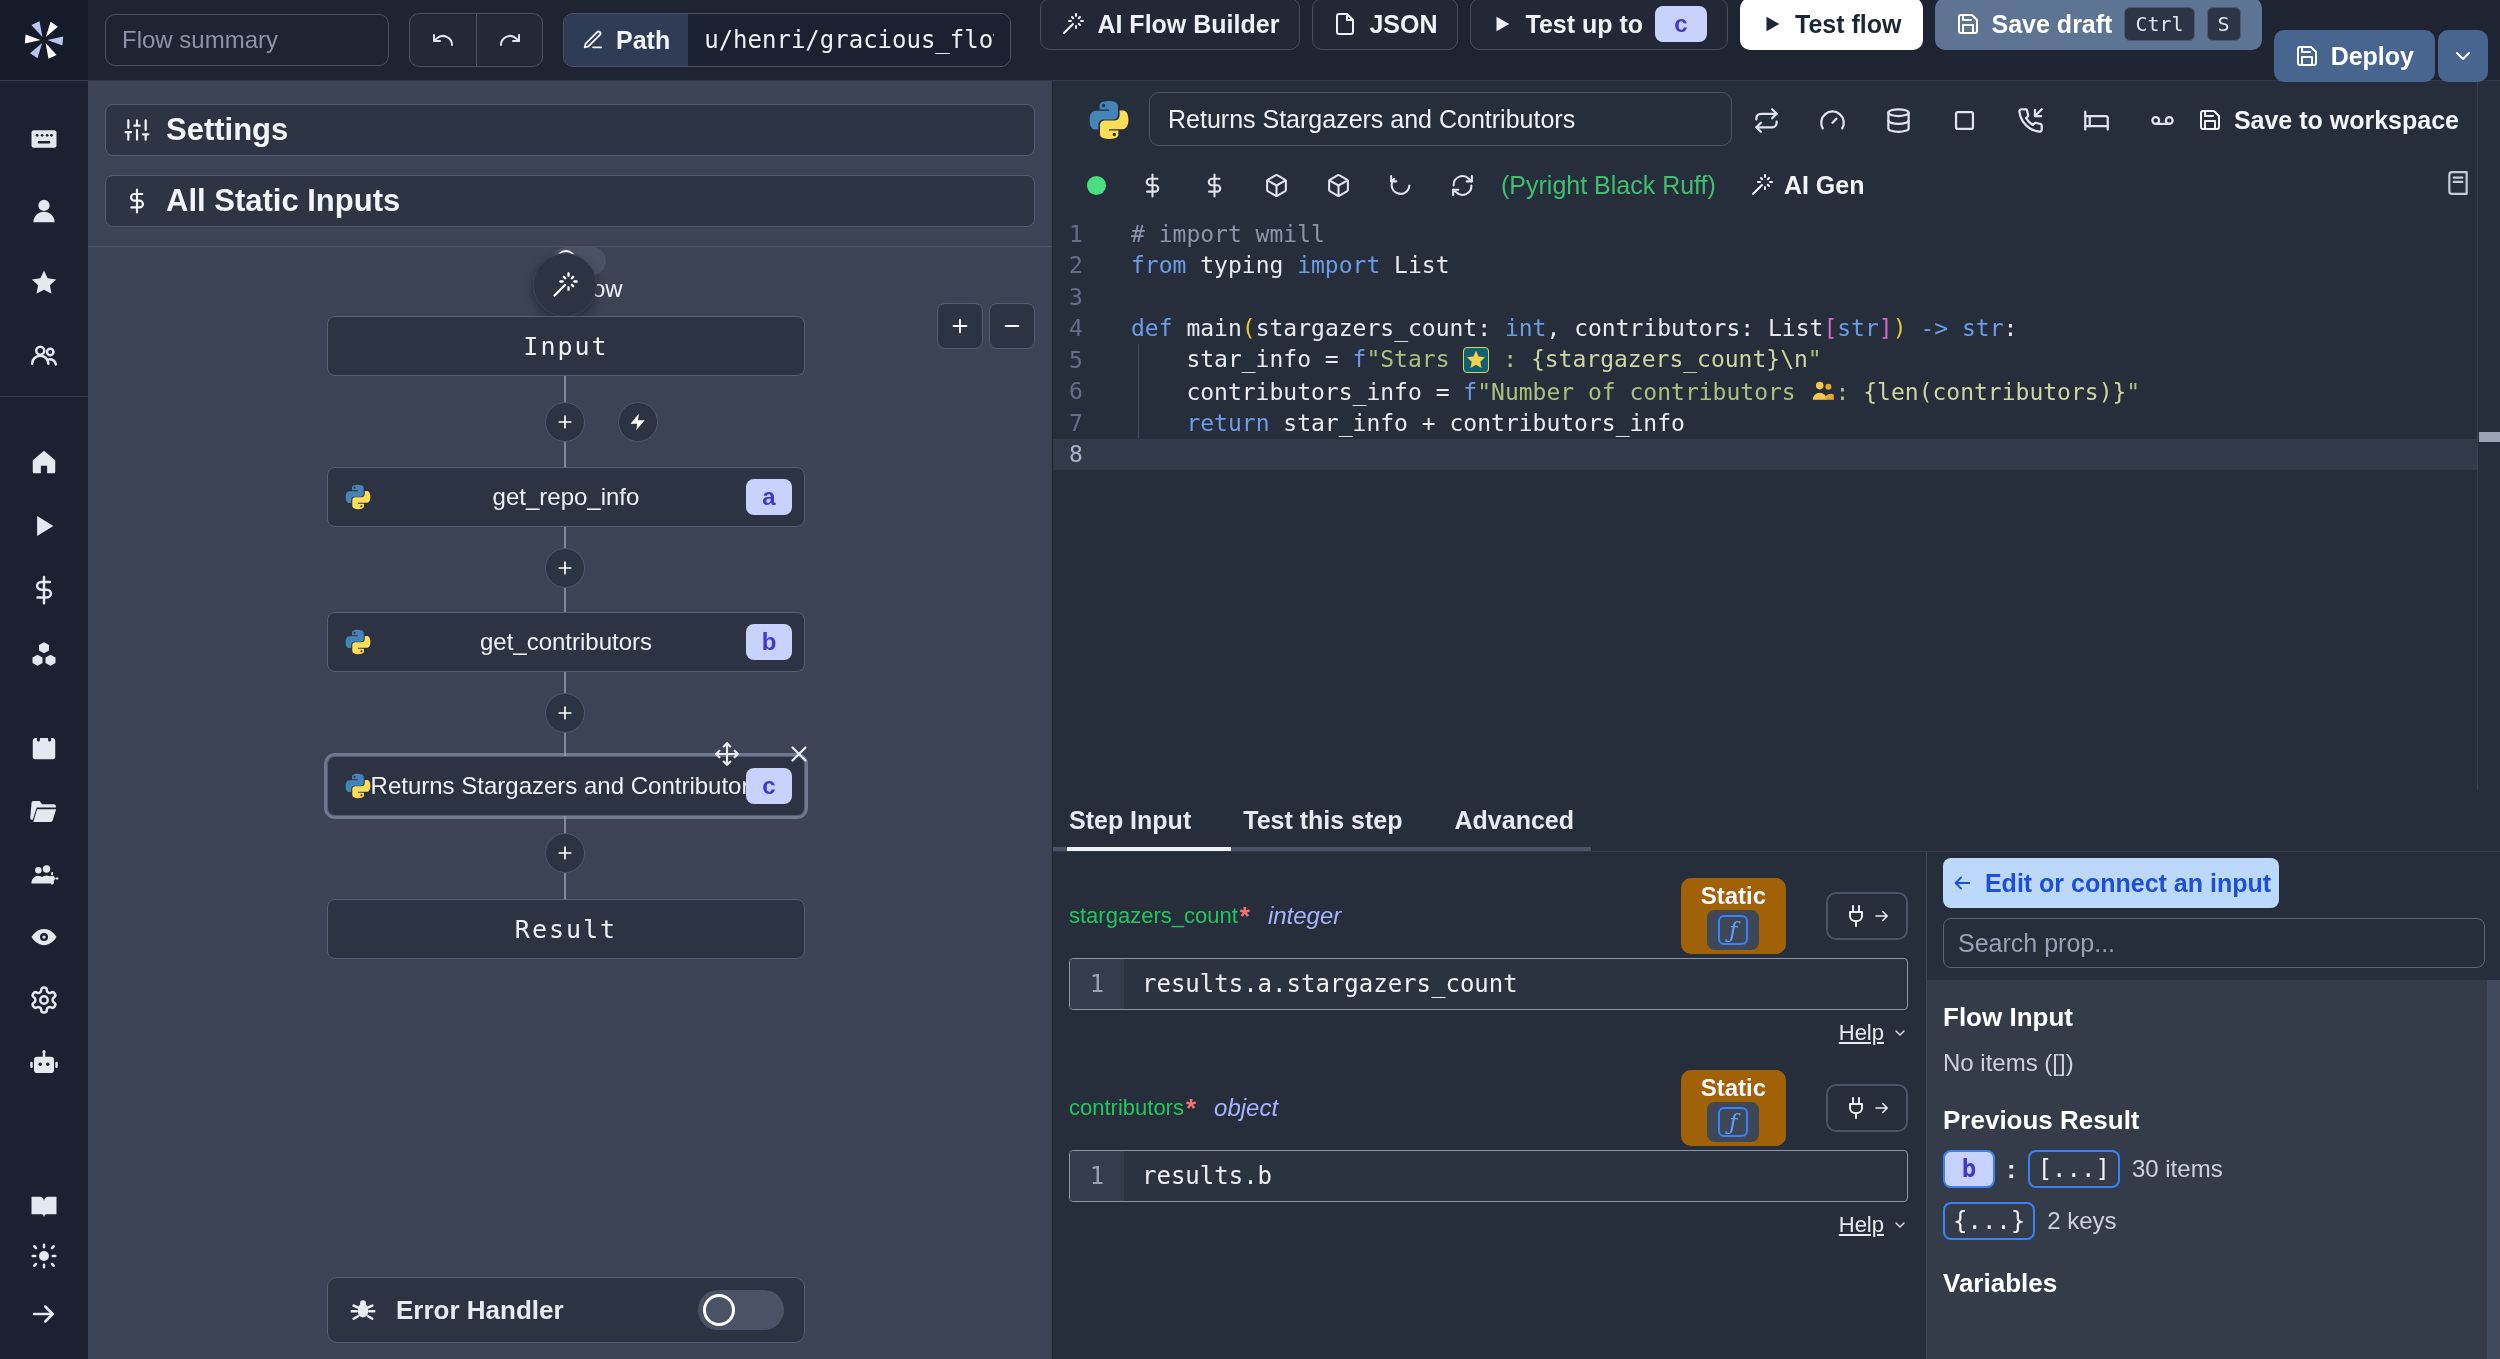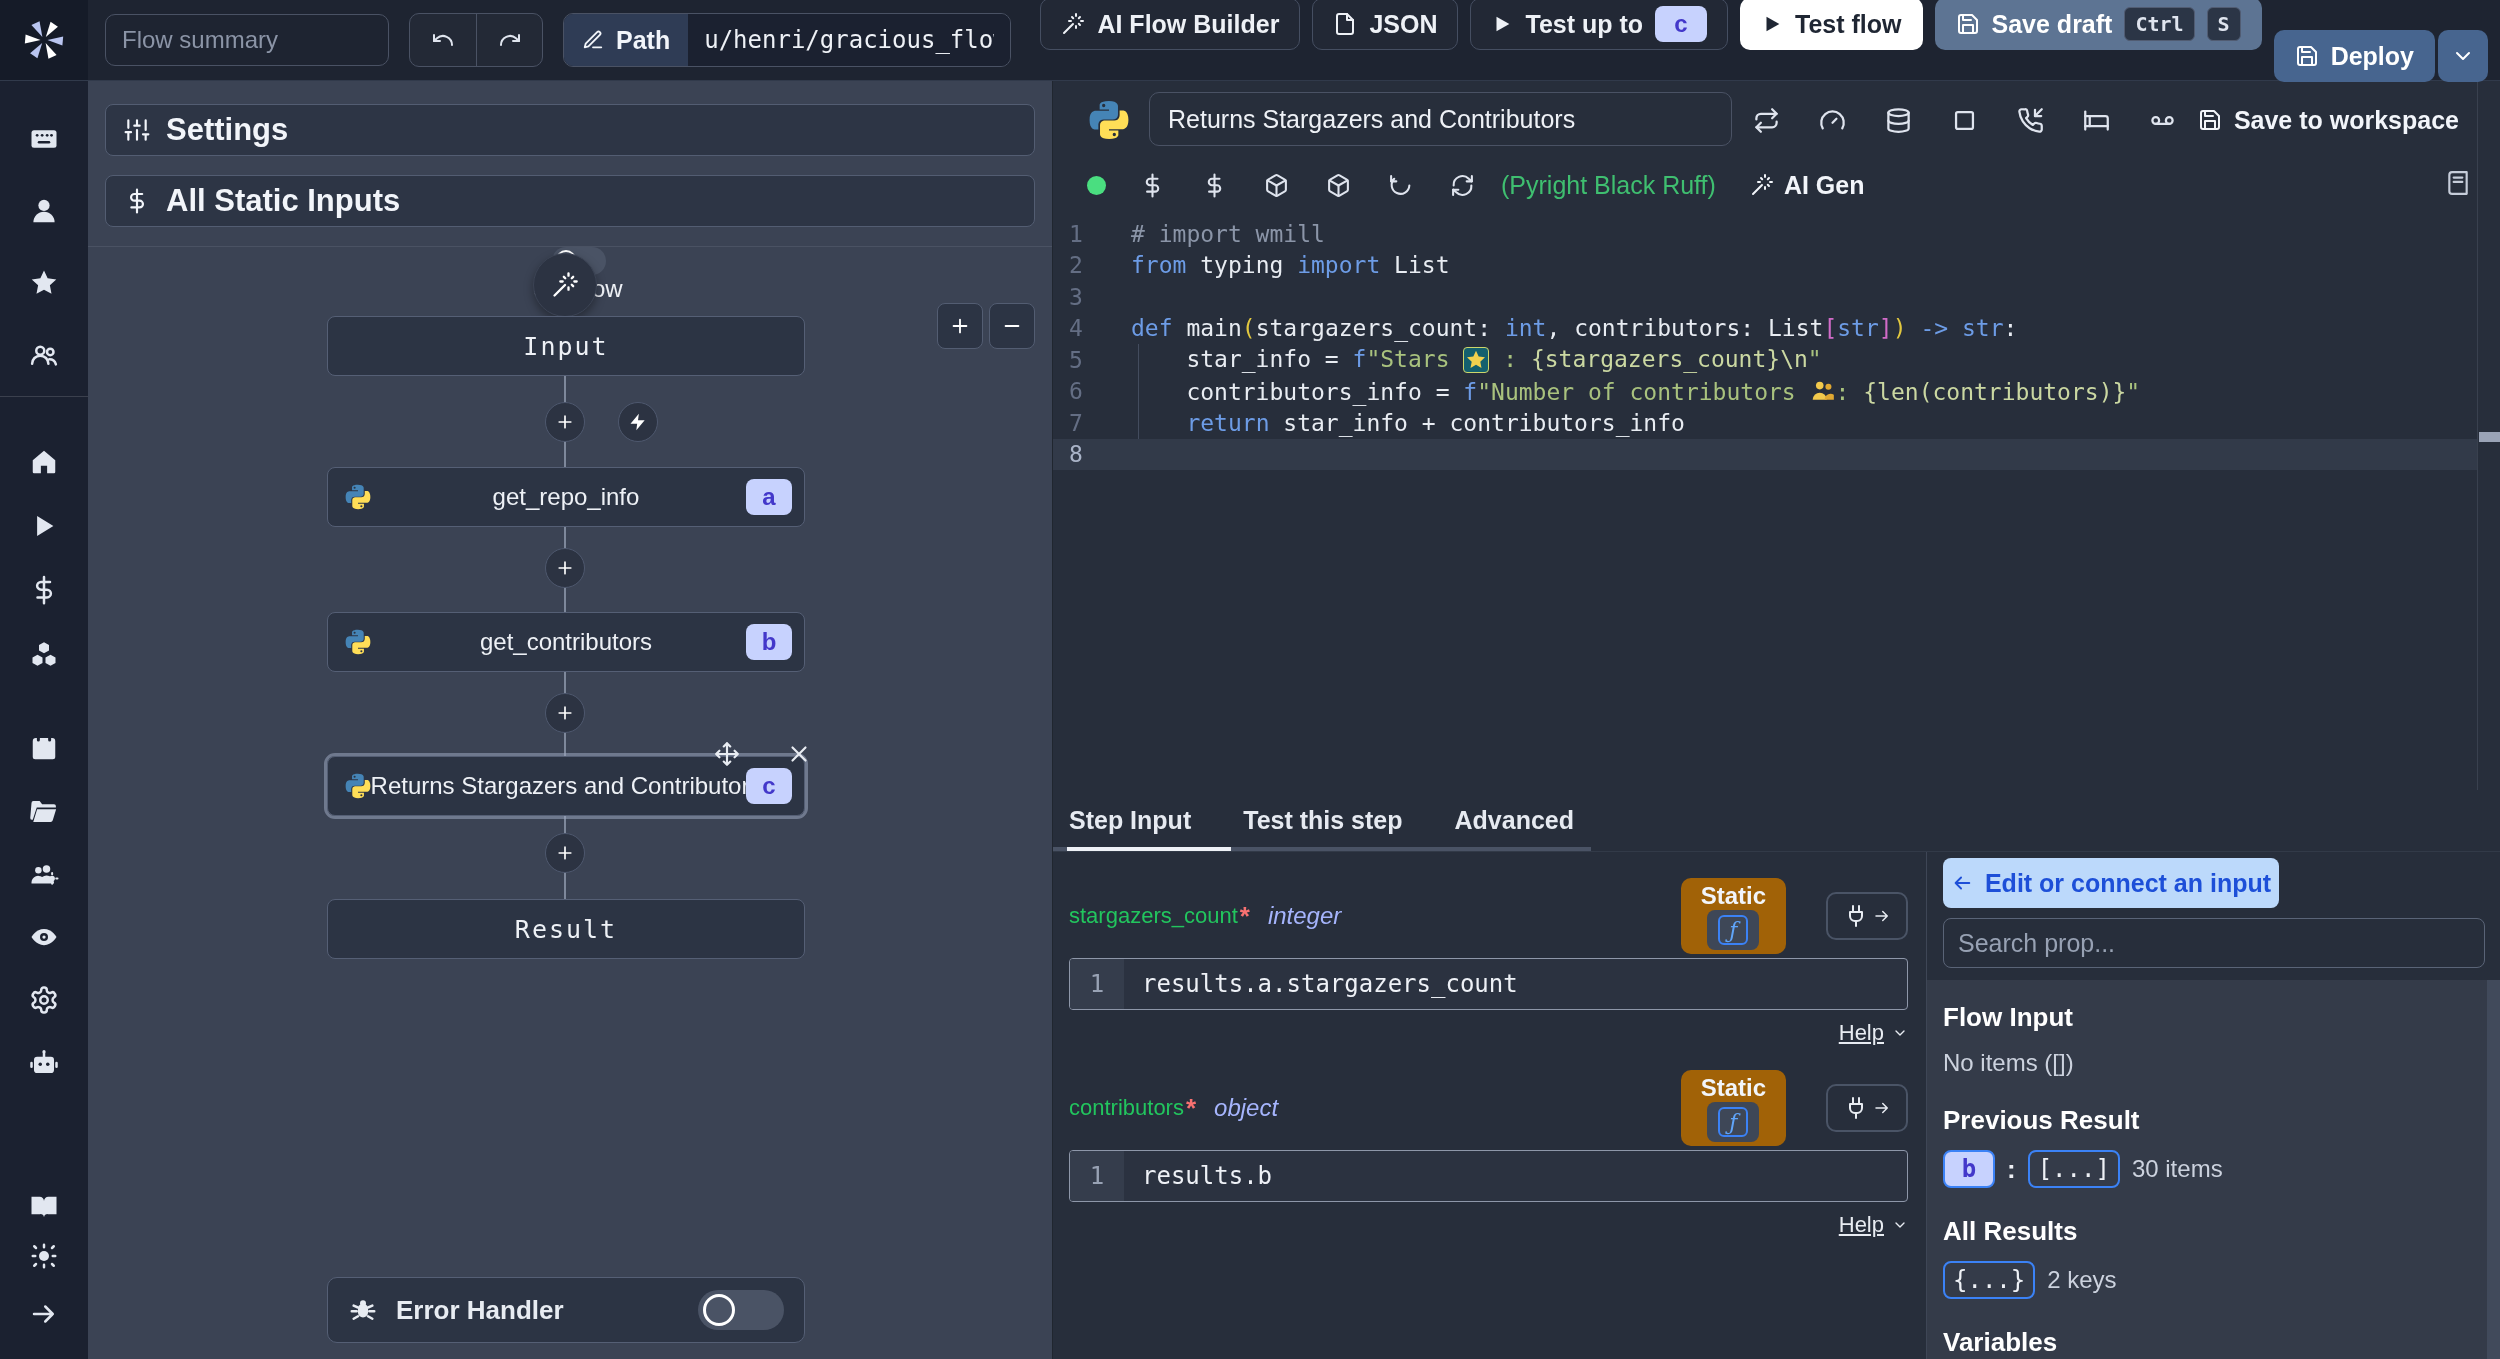--- a/index.html
+++ b/index.html
@@ -34,21 +34,21 @@
           font-size:25px;font-weight:700;border:1px solid transparent;}
   .tb-btn.dark{background:#222835;border-color:#454e61;color:#eef1f6;}
   .tb-btn.white{background:#ffffff;color:#1f2633;}
   .tb-btn.savedraft{background:#5d7493;color:#ffffff;}
   .tb-btn.deploy{background:#47658f;color:#ffffff;margin-top:32px;}
   .deploy-group{display:flex;gap:3px;}
   .deploy-group .chev{padding:0 12px;}
   .badge-c{min-width:36px;height:36px;border-radius:8px;background:#c7d2fe;color:#4338ca;
            display:flex;align-items:center;justify-content:center;font-weight:700;font-size:24px;padding:0 8px;}
   kbd.key{background:#2b3546;border:1px solid #515c72;border-radius:6px;color:#dfe4ee;
-          font-family:"DejaVu Sans Mono",monospace;font-size:20px;padding:4px 10px;font-weight:700;}
+          font-family:"DejaVu Sans Mono",monospace;font-size:20px;padding:4px 10px;font-weight:400;}
 
   
   .sidebar{position:absolute;left:0;top:80px;width:88px;height:1279px;background:#1b2130;
            display:flex;flex-direction:column;align-items:center;z-index:20;}
   .side-group{display:flex;flex-direction:column;align-items:center;}
   .side-group.g0{margin-top:42px;gap:38px;}
   .side-group.g1{margin-top:24px;gap:30px;}
   .side-group.g2{margin-top:60px;gap:29px;}
   .side-group.g3{gap:16px;}
   .side-divider{width:88px;height:1px;background:rgba(255,255,255,.14);margin:24px 0;}
@@ -862,21 +862,20 @@
           <div class="muted">No items ([])</div>
 
           <h3>Previous Result</h3>
           <div class="badge-row">
             <span class="pill-key">b</span>
             <span class="colon">:</span>
             <span class="pill-collapsed">[...]</span>
             <span class="count">30 items</span>
           </div>
 
-          <h3>All Results</h3>
           <div class="badge-row">
             <span class="pill-collapsed">{...}</span>
             <span class="count">2 keys</span>
           </div>
 
           <h3>Variables</h3>
 
           <div class="props-scrollbar"></div>
         </div>
       </aside>

